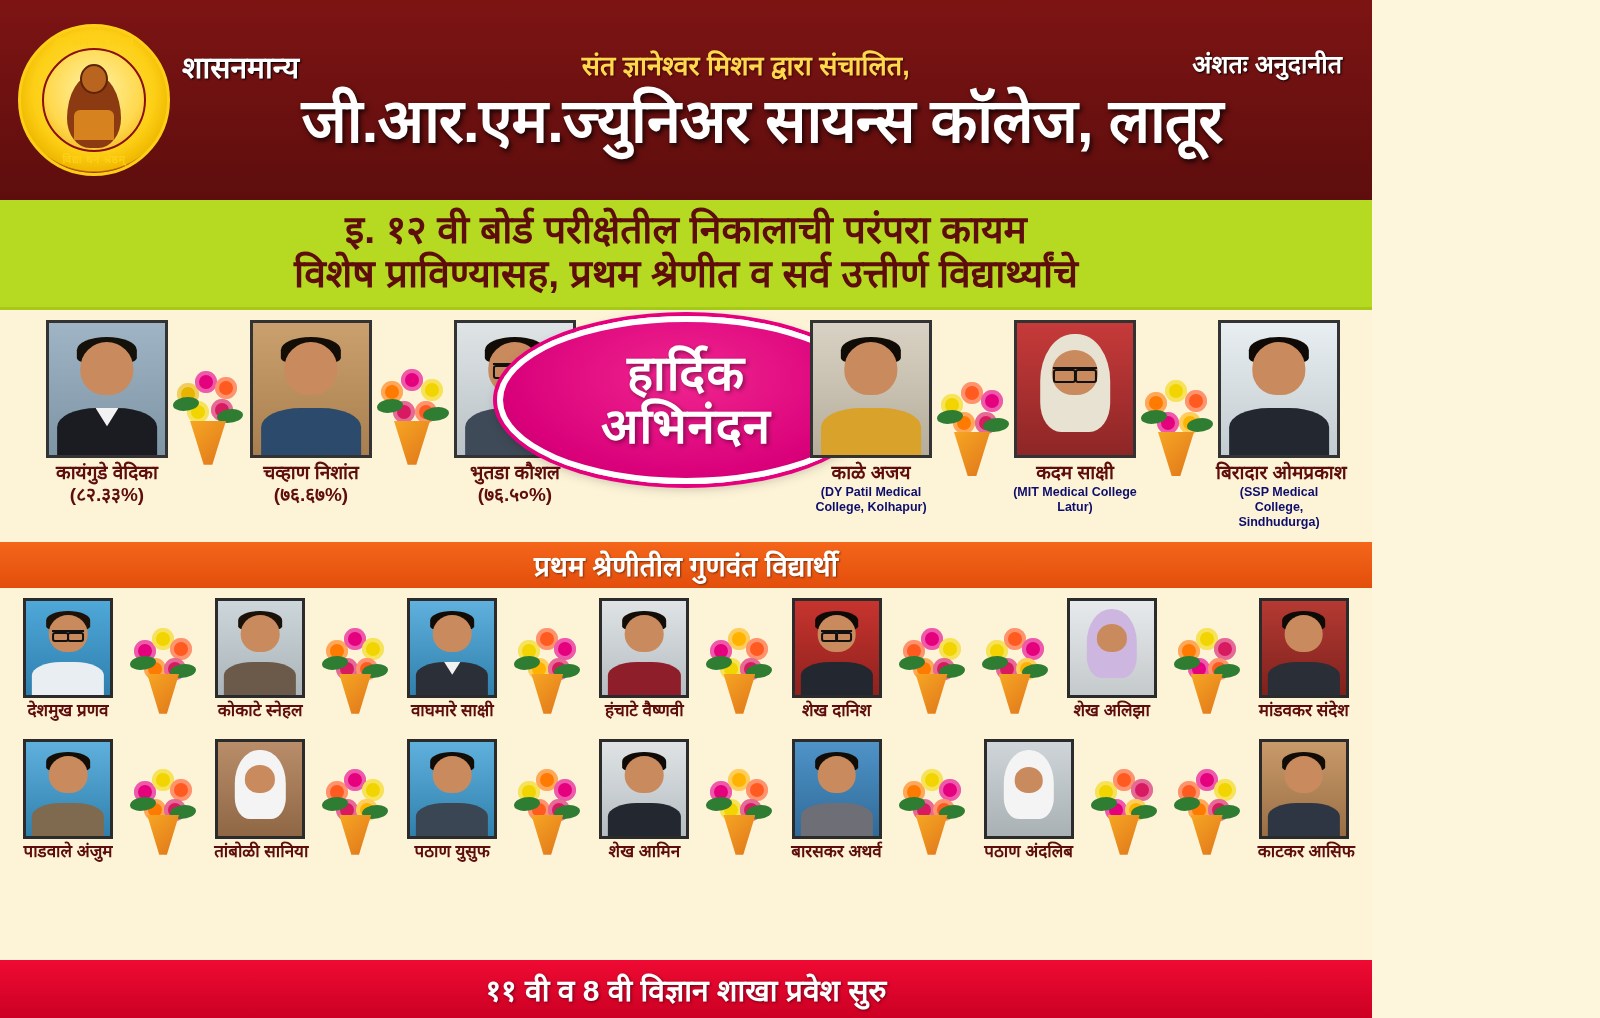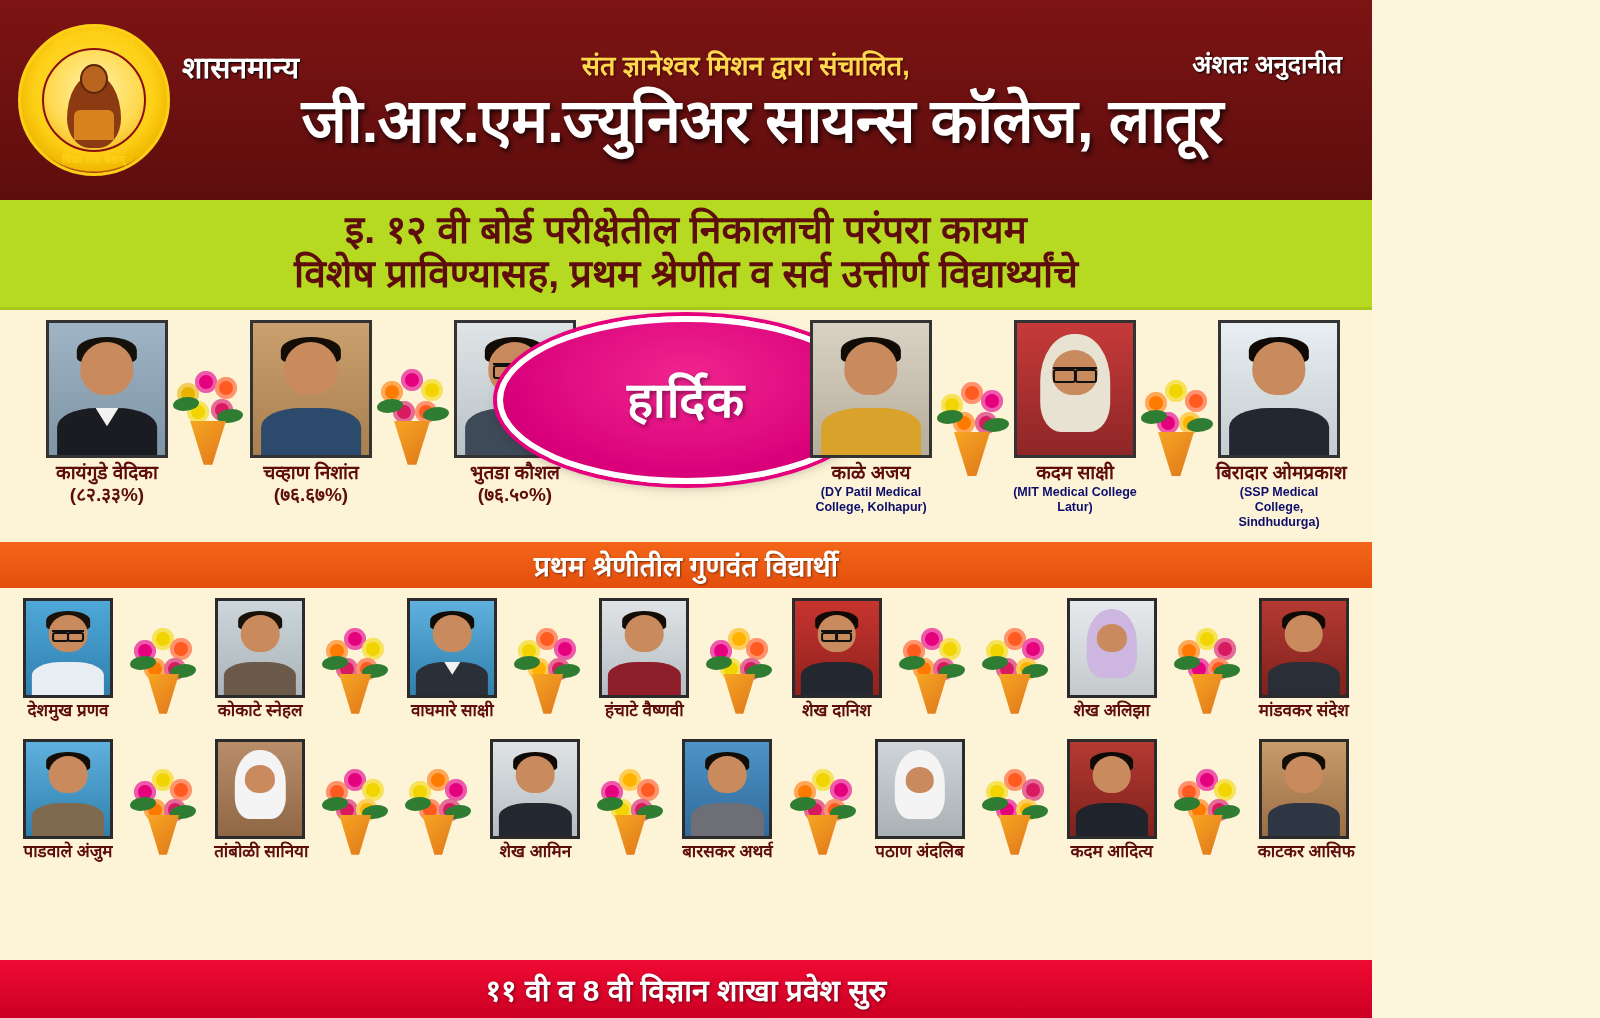--- a/index.html
+++ b/index.html
@@ -454,20 +454,21 @@
             <div class="glasses"></div>
           </div>
         </div>
         <div class="name">भुतडा कौशल</div>
         <div class="pct">(७६.५०%)</div>
       </div>
     </div>
 
     <div class="badge">
       <div class="l1">हार्दिक</div>
+      <div class="l2">अभिनंदन</div>
     </div>
 
     <div class="side-group right">
 
       <div class="card big">
         <div class="photo">
           <div class="av">
             <div class="bg" style="background:linear-gradient(180deg,#d9d2c4 0%,#b6ad9b 100%)"></div>
             <div class="body" style="background:#d9a22a"></div>
             <div class="hair" style="background:#100b05"></div>
@@ -763,20 +764,31 @@
           <div class="f" style="left:20px;top:0;background:#e5007e"></div>
           <div class="f" style="left:38px;top:10px;background:#f2d400"></div>
           <div class="f" style="left:12px;top:30px;background:#d81b60"></div>
           <div class="f" style="left:32px;top:30px;background:#ffb300"></div>
           <div class="leaf" style="left:-2px;top:28px;"></div>
           <div class="leaf" style="left:38px;top:36px;"></div>
         </div>
         <div class="wrap"></div>
       </div>
 
+      <div class="gcell">
+        <div class="photo">
+          <div class="av">
+            <div class="bg" style="background:linear-gradient(180deg,#5fb0dd 0%,#2f80ad 100%)"></div>
+            <div class="body" style="background:#3a4654"></div>
+            <div class="hair" style="background:#120c06"></div>
+              <div class="head"></div>
+          </div>
+        </div>
+        <div class="name">पठाण युसुफ</div>
+      </div>
 
       <div class="bouquet gap-bq">
         <div class="blooms">
           <div class="f" style="left:2px;top:12px;background:#f2d400"></div>
           <div class="f" style="left:20px;top:0;background:#ff7a00"></div>
           <div class="f" style="left:38px;top:10px;background:#e5007e"></div>
           <div class="f" style="left:12px;top:30px;background:#ff5a1f"></div>
           <div class="f" style="left:32px;top:30px;background:#d81b60"></div>
           <div class="leaf" style="left:-2px;top:28px;"></div>
           <div class="leaf" style="left:38px;top:36px;"></div>
@@ -851,31 +863,20 @@
           <div class="f" style="left:20px;top:0;background:#ff5a1f"></div>
           <div class="f" style="left:38px;top:10px;background:#d81b60"></div>
           <div class="f" style="left:12px;top:30px;background:#e5007e"></div>
           <div class="f" style="left:32px;top:30px;background:#ffb300"></div>
           <div class="leaf" style="left:-2px;top:28px;"></div>
           <div class="leaf" style="left:38px;top:36px;"></div>
         </div>
         <div class="wrap"></div>
       </div>
 
-      <div class="gcell">
-        <div class="photo">
-          <div class="av">
-            <div class="bg" style="background:linear-gradient(180deg,#b43a33 0%,#7f211c 100%)"></div>
-            <div class="body" style="background:#1f232b"></div>
-            <div class="hair" style="background:#0f0a05"></div>
-              <div class="head"></div>
-          </div>
-        </div>
-        <div class="name">कदम आदित्य</div>
-      </div>
 
       <div class="bouquet gap-bq">
         <div class="blooms">
           <div class="f" style="left:2px;top:12px;background:#ff5a1f"></div>
           <div class="f" style="left:20px;top:0;background:#e5007e"></div>
           <div class="f" style="left:38px;top:10px;background:#f2d400"></div>
           <div class="f" style="left:12px;top:30px;background:#ff7a00"></div>
           <div class="f" style="left:32px;top:30px;background:#d81b60"></div>
           <div class="leaf" style="left:-2px;top:28px;"></div>
           <div class="leaf" style="left:38px;top:36px;"></div>

